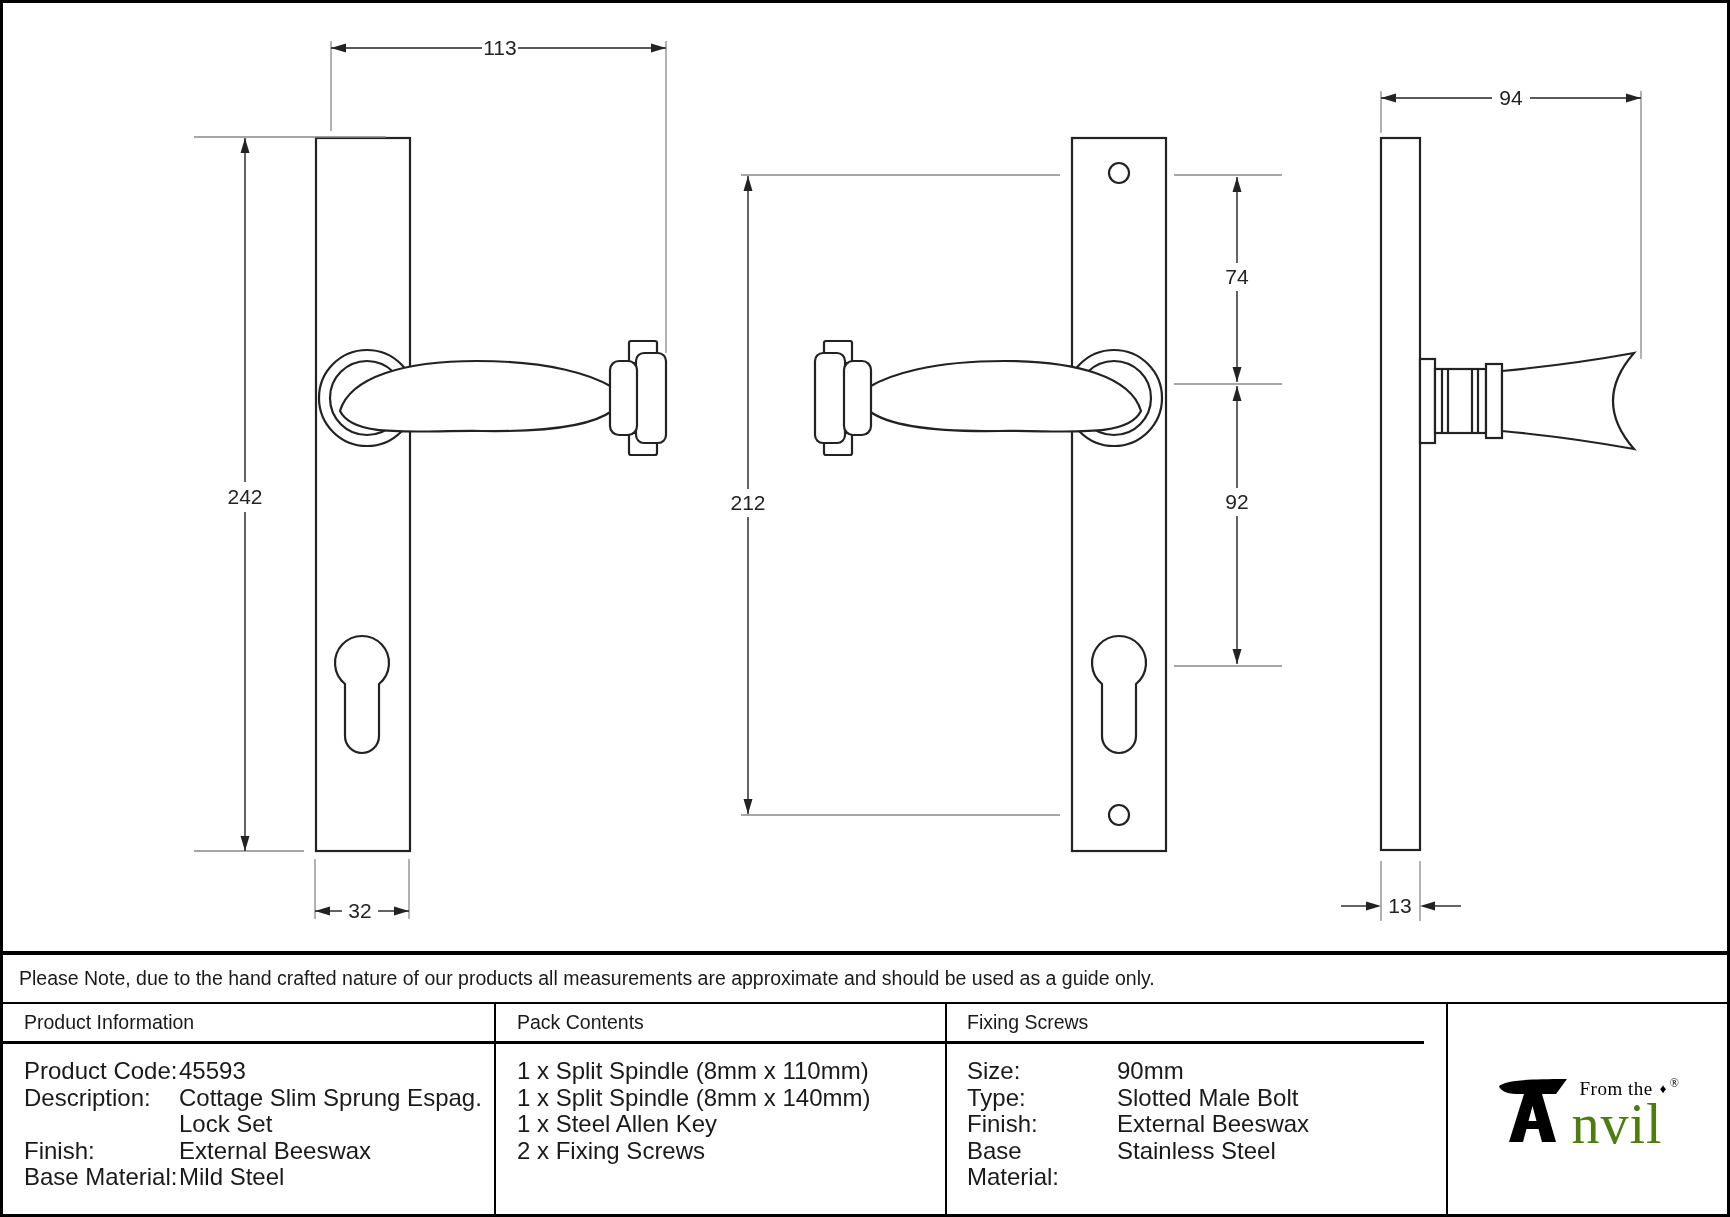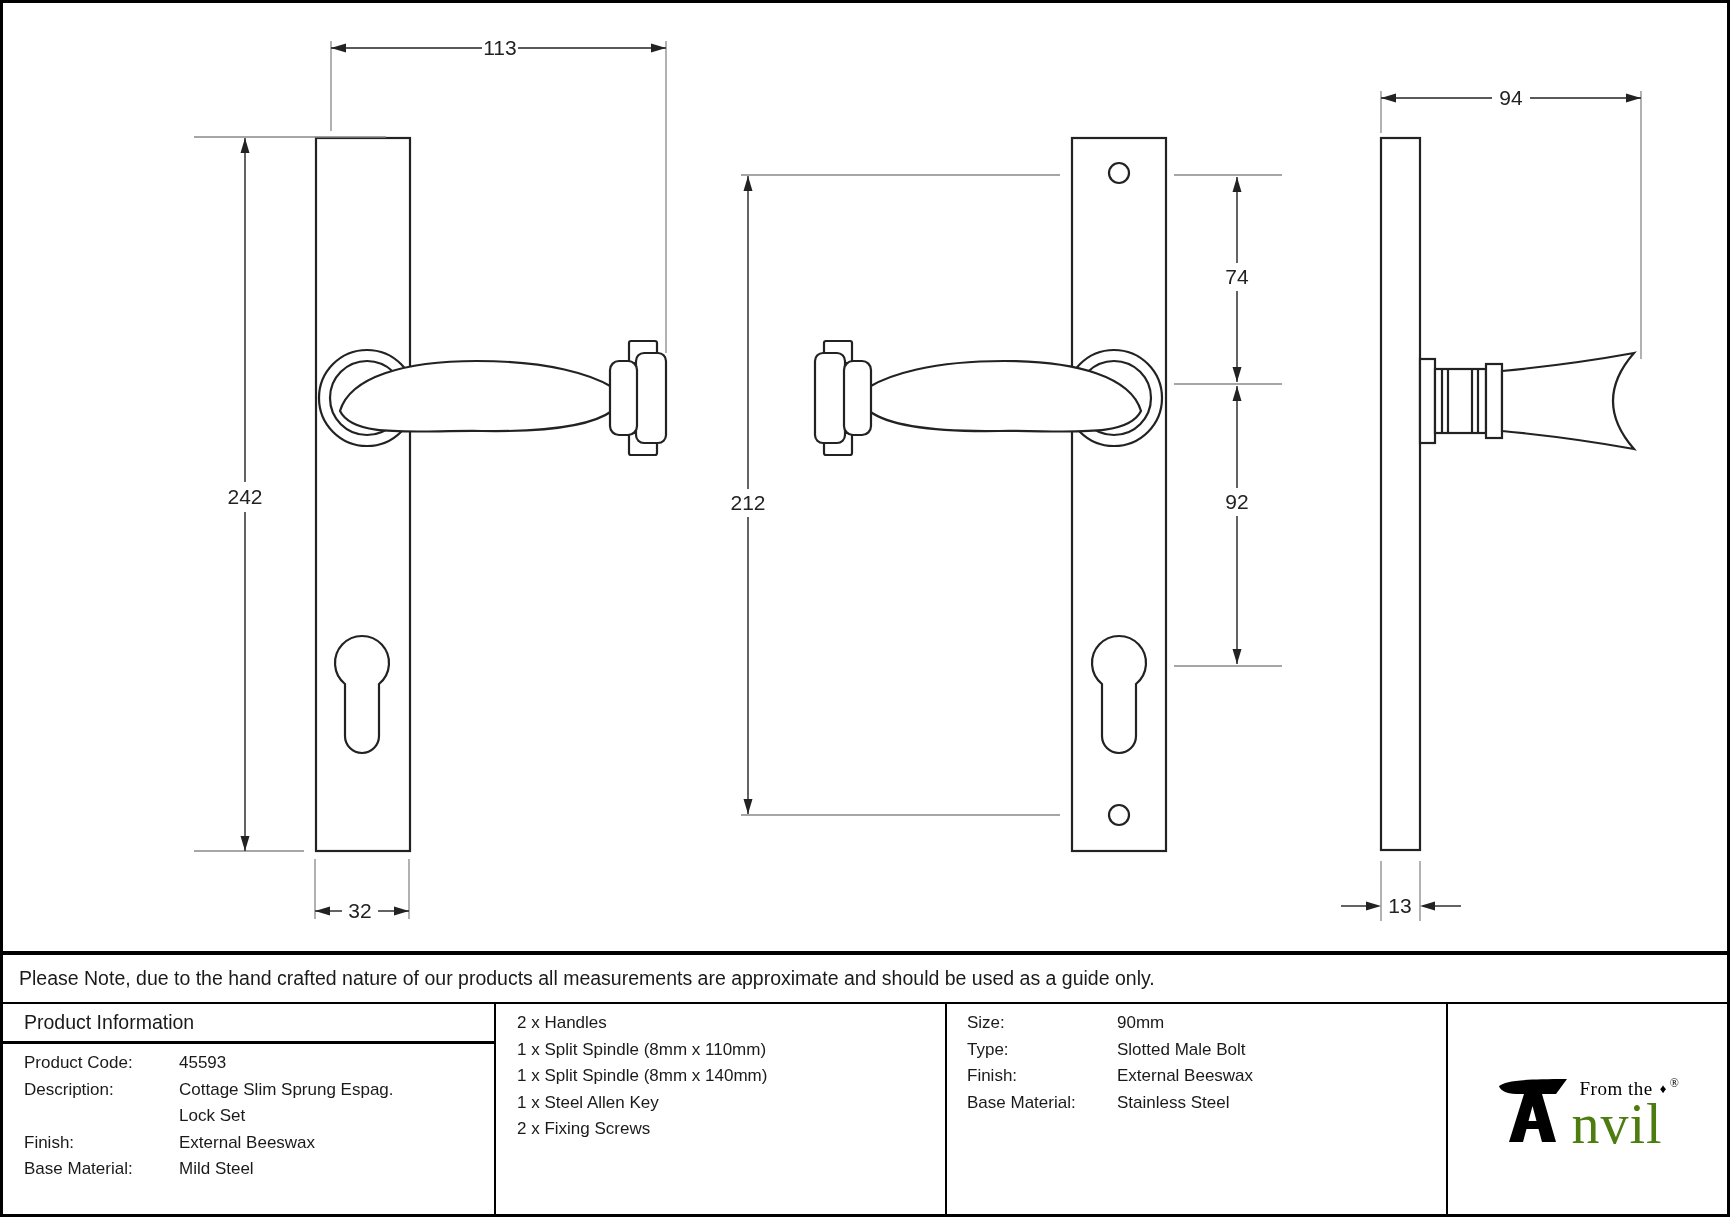--- a/index.html
+++ b/index.html
@@ -34,21 +34,21 @@
     grid-template-columns:491px 451px 479px 1fr;
   }
   .col{display:flex;flex-direction:column;min-width:0;}
   .col + .col{border-left:2px solid #000;}
   .col-header{
     height:37px;
     border-bottom:3px solid #000;
     display:flex;align-items:center;
     font-size:19.5px;
   }
-  .col-body{flex:1;padding-top:6px;font-size:17px;line-height:26.5px;}
+  .col-body{flex:1;padding-top:14px;font-size:24px;line-height:26.5px;}
   .pad1{padding-left:21px;}
   .pad2{padding-left:21px;}
   .pad3{padding-left:20px;}
   .kv{display:flex;}
   .kv .k{flex:0 0 155px;}
   .col-fix .kv .k{flex:0 0 150px;}
   .kv .v{flex:1;white-space:nowrap;}
 
   .logo-cell{
     display:flex;align-items:center;justify-content:center;margin-left:22px;
@@ -221,30 +221,31 @@
             <span class="v">External Beeswax</span>
           </div>
           <div class="kv">
             <span class="k">Base Material:</span>
             <span class="v">Mild Steel</span>
           </div>
         </div>
       </div>
 
       <div class="col">
+        <div class="col-header pad2">Pack Contents</div>
         <div class="col-body pad2">
-          <div>2 x Handles</div>
           <div>1 x Split Spindle (8mm x 110mm)</div>
           <div>1 x Split Spindle (8mm x 140mm)</div>
           <div>1 x Steel Allen Key</div>
           <div>2 x Fixing Screws</div>
         </div>
       </div>
 
       <div class="col col-fix">
+        <div class="col-header pad3">Fixing Screws</div>
         <div class="col-body pad3">
           <div class="kv">
             <span class="k">Size:</span>
             <span class="v">90mm</span>
           </div>
           <div class="kv">
             <span class="k">Type:</span>
             <span class="v">Slotted Male Bolt</span>
           </div>
           <div class="kv">

